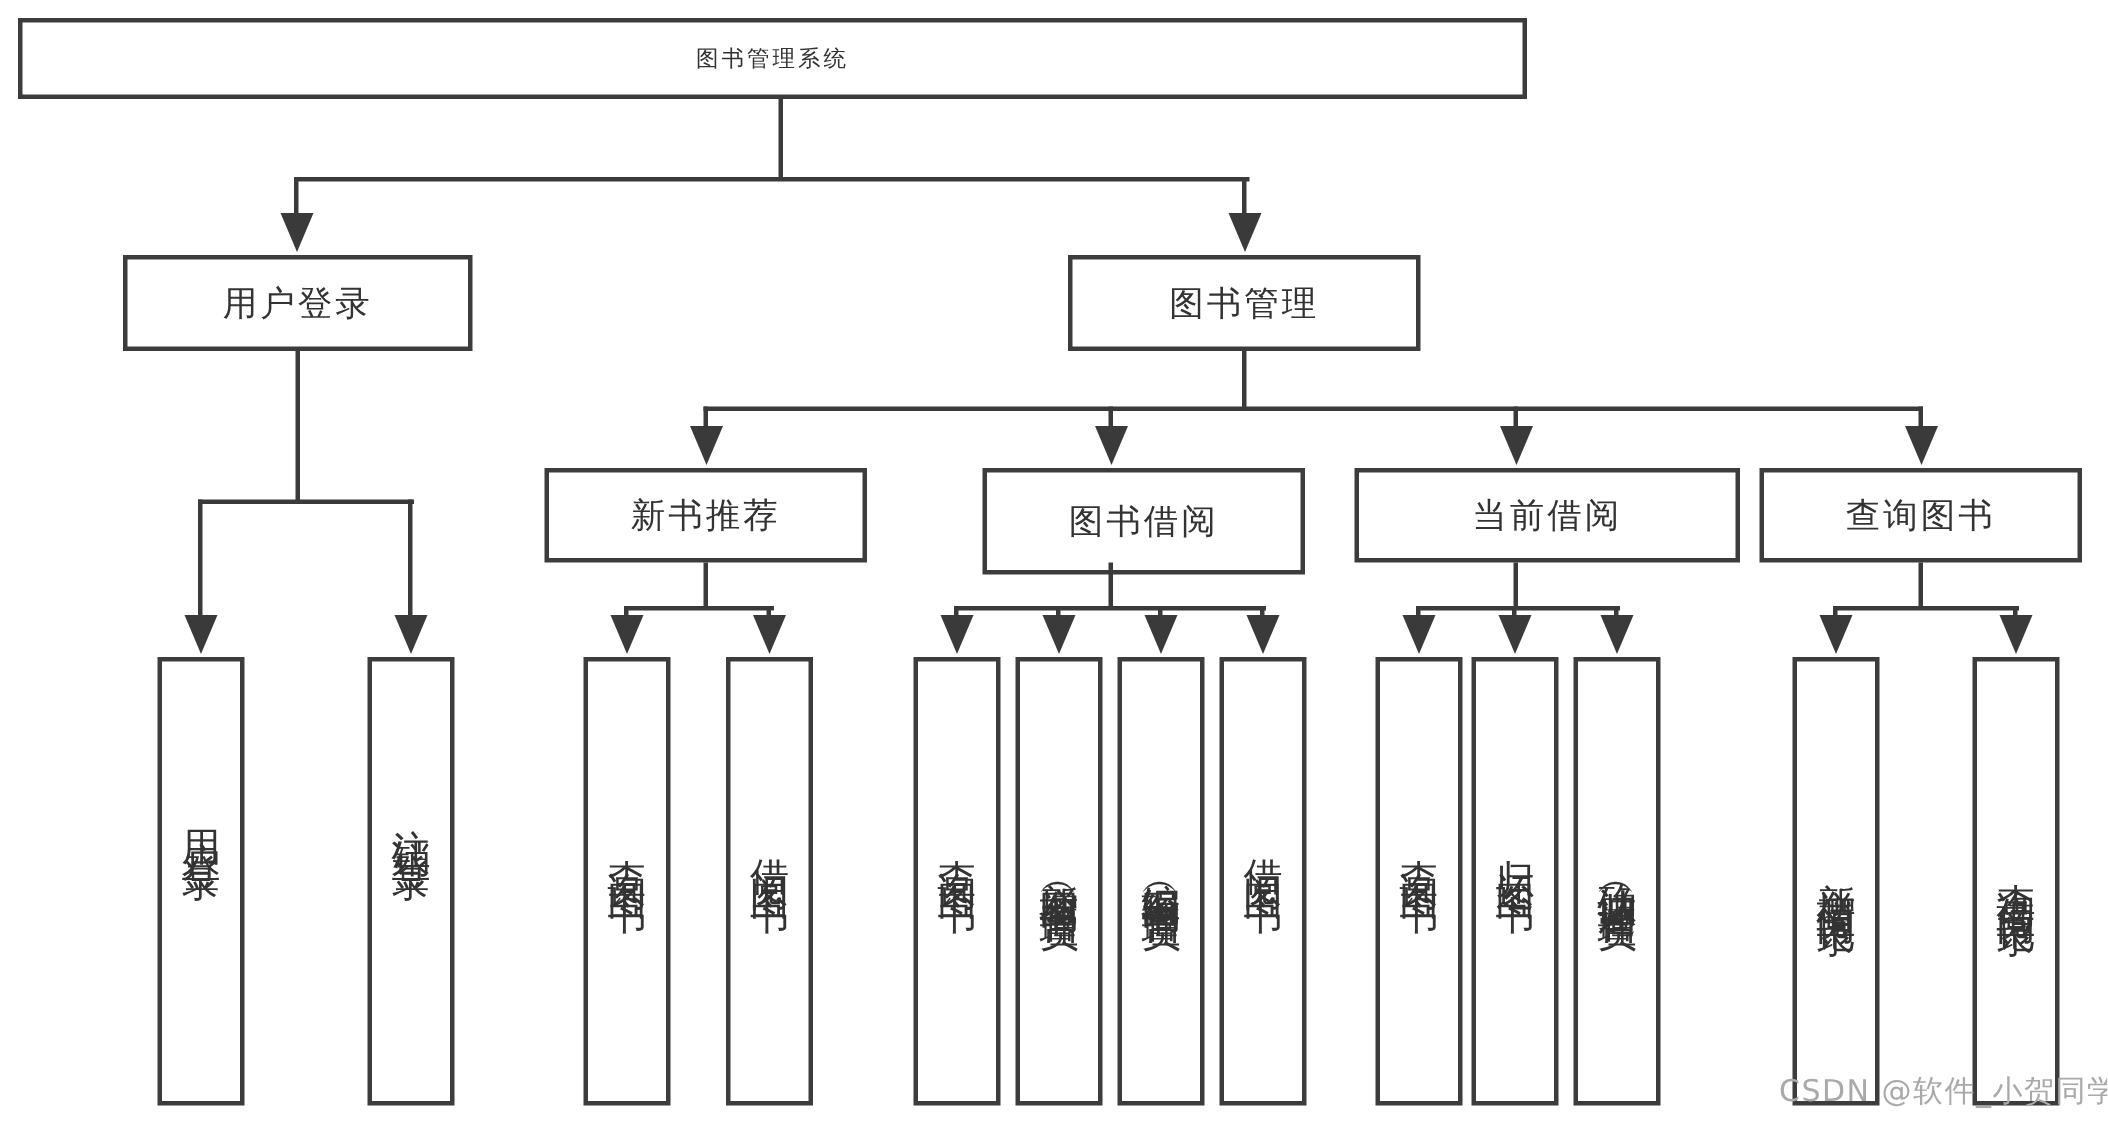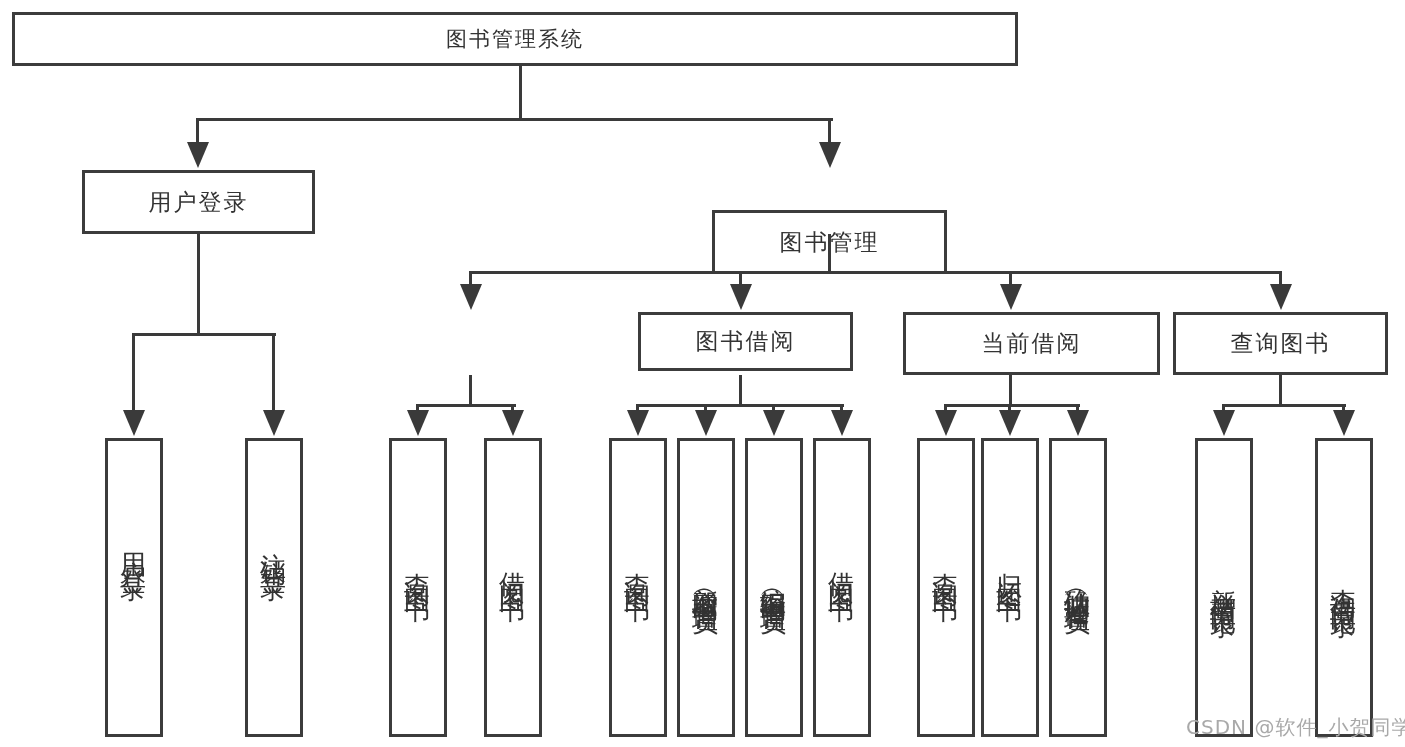--- a/index.html
+++ b/index.html
@@ -10,21 +10,21 @@
     position:absolute;
     background:#ffffff;
     border:3px solid #3c3c3c;
     box-sizing:border-box;
     display:flex;
     align-items:center;
     justify-content:center;
     color:#333333;
   }
   .hbox{font-size:23px;letter-spacing:2px;font-weight:500;}
-  .hbox.root{font-size:21px;}
+  .hbox.root{font-size:15px;}
   .vbox{
     writing-mode:vertical-rl;
     text-orientation:mixed;
     font-size:26px;
     letter-spacing:8px;
     font-weight:500;
   }
   .vbox.long{letter-spacing:3px;}
   .vbox.med{letter-spacing:5px;}
   .up80{padding-bottom:80px;}
@@ -60,21 +60,21 @@
   <div class="line" style="left:519px;top:65px;width:3px;height:54px;"></div>
   <div class="line" style="left:196px;top:118px;width:637px;height:3px;"></div>
   <div class="line" style="left:196px;top:118px;width:3px;height:28px;"></div>
   <div class="ahead" style="left:187px;top:142px;"></div>
   <div class="line" style="left:828px;top:118px;width:3px;height:28px;"></div>
   <div class="ahead" style="left:819px;top:142px;"></div>
 
   <div class="box hbox" style="left:82px;top:170px;width:233px;height:64px;">
     <span>用户登录</span>
   </div>
-  <div class="box hbox" style="left:712px;top:170px;width:235px;height:64px;margin-top:40px;">
+  <div class="box hbox" style="left:712px;top:170px;width:235px;height:64px;">
     <span>图书管理</span>
   </div>
 
   <div class="line" style="left:197px;top:234px;width:3px;height:102px;"></div>
   <div class="line" style="left:132px;top:333px;width:144px;height:3px;"></div>
   <div class="line" style="left:132px;top:333px;width:3px;height:80px;"></div>
   <div class="ahead" style="left:123px;top:410px;"></div>
   <div class="line" style="left:272px;top:333px;width:3px;height:80px;"></div>
   <div class="ahead" style="left:263px;top:410px;"></div>
 
@@ -82,21 +82,24 @@
   <div class="line" style="left:469px;top:271px;width:813px;height:3px;"></div>
   <div class="line" style="left:469px;top:271px;width:3px;height:15px;"></div>
   <div class="ahead" style="left:460px;top:284px;"></div>
   <div class="line" style="left:739px;top:271px;width:3px;height:15px;"></div>
   <div class="ahead" style="left:730px;top:284px;"></div>
   <div class="line" style="left:1009px;top:271px;width:3px;height:15px;"></div>
   <div class="ahead" style="left:1000px;top:284px;"></div>
   <div class="line" style="left:1279px;top:271px;width:3px;height:15px;"></div>
   <div class="ahead" style="left:1270px;top:284px;"></div>
 
-  <div class="box hbox" style="left:638px;top:312px;width:215px;height:59px;">
+  <div class="box hbox" style="left:363px;top:312px;width:215px;height:63px;">
+    <span>新书推荐</span>
+  </div>
+  <div class="box hbox" style="left:655px;top:312px;width:215px;height:71px;">
     <span>图书借阅</span>
   </div>
   <div class="box hbox" style="left:903px;top:312px;width:257px;height:63px;">
     <span>当前借阅</span>
   </div>
   <div class="box hbox" style="left:1173px;top:312px;width:215px;height:63px;">
     <span>查询图书</span>
   </div>
 
   <div class="line" style="left:469px;top:375px;width:3px;height:31px;"></div>

